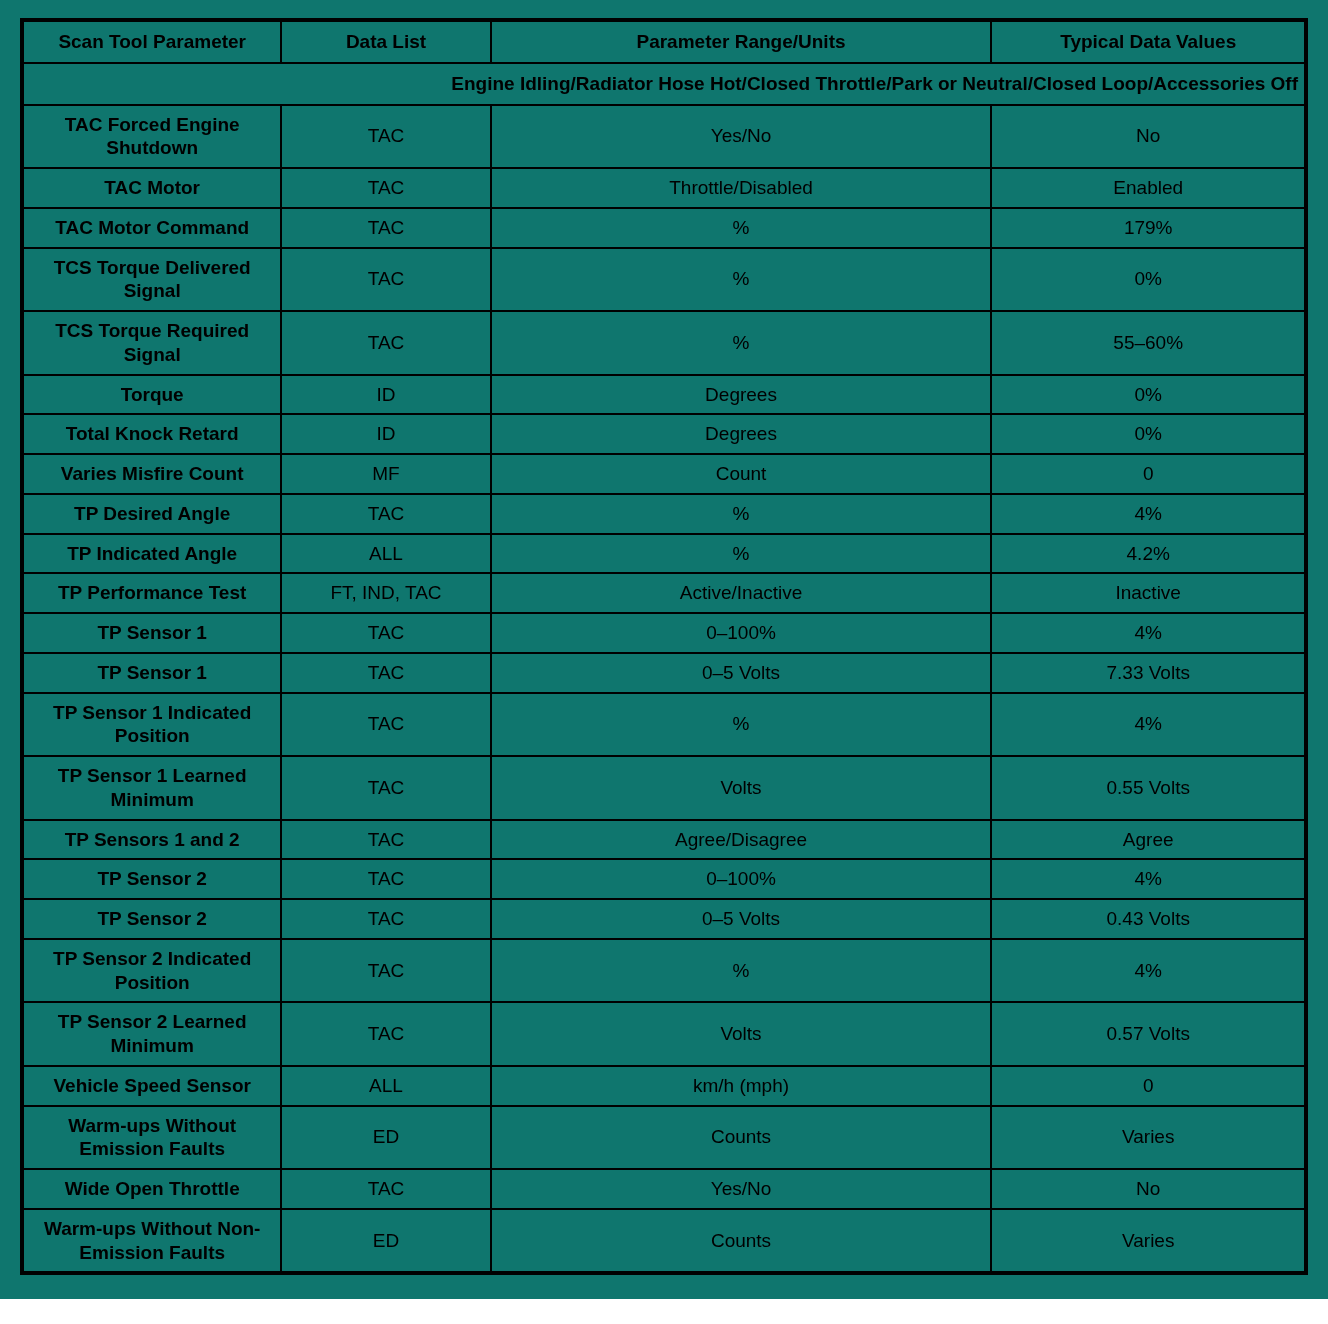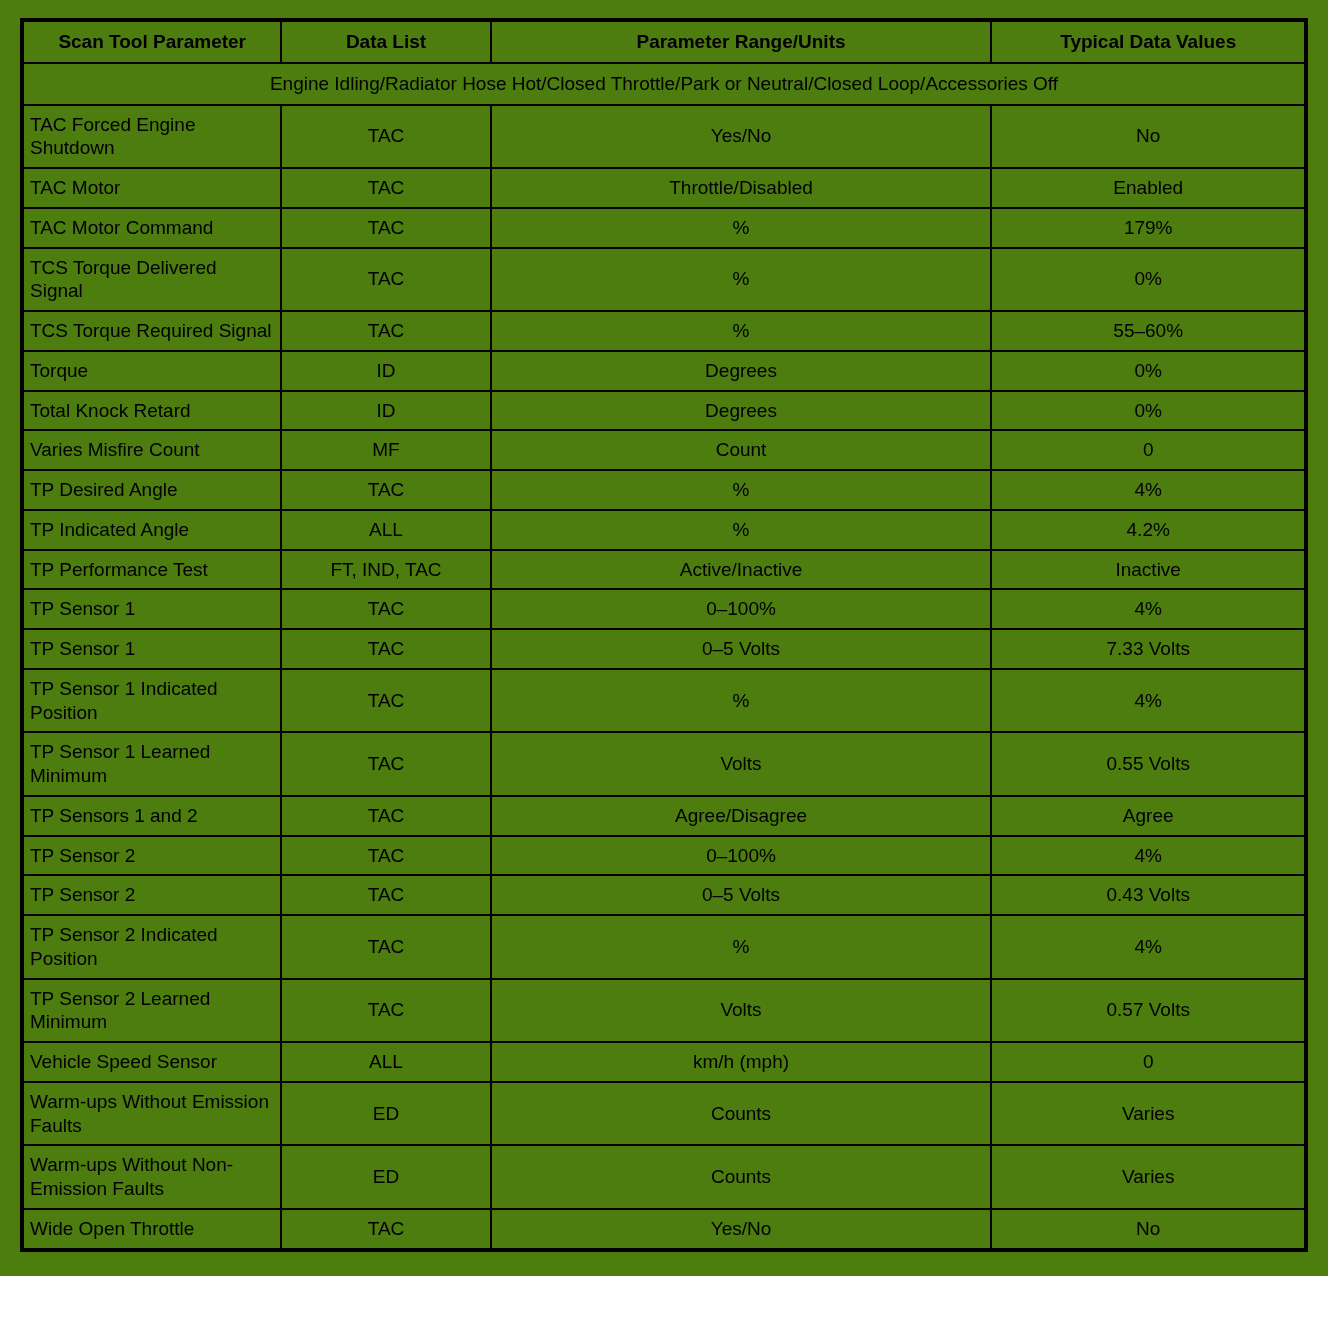--- a/index.html
+++ b/index.html
@@ -6,21 +6,21 @@
     margin: 0;
     padding: 0;
     background: #ffffff;
     font-family: "Liberation Sans", sans-serif;
     color: #000000;
   }
   .page {
     width: 1328px;
     box-sizing: border-box;
     padding: 18px 20px 24px 20px;
-    background: #4d7c0f;
+    background: #0f766e;
   }
   table.scan-table {
     width: 100%;
     border-collapse: collapse;
     table-layout: fixed;
     border: 4px solid #000000;
   }
   table.scan-table th,
   table.scan-table td {
     border: 2px solid #000000;
@@ -29,29 +29,30 @@
     padding: 7px 6px;
     vertical-align: middle;
     overflow-wrap: break-word;
   }
   table.scan-table th {
     font-weight: bold;
     text-align: center;
     padding: 8px 6px;
   }
   tr.section-row td {
-    font-weight: normal;
-    text-align: center;
+    font-weight: bold;
+    text-align: right;
     padding: 8px 6px;
     margin-top: 40px;
   }
   td.param {
-    text-align: left;
+    text-align: center;
     padding-left: 5px;
     padding-right: 4px;
+    font-weight: bold;
   }
   td.center {
     text-align: center;
   }
 </style>
 </head>
 <body>
 
 <div class="page">
   <table class="scan-table">
@@ -199,26 +200,26 @@
           <td class="center">km/h (mph)</td>
           <td class="center">0</td>
         </tr>
         <tr>
           <td class="param">Warm-ups Without Emission Faults</td>
           <td class="center">ED</td>
           <td class="center">Counts</td>
           <td class="center">Varies</td>
         </tr>
         <tr>
+          <td class="param">Wide Open Throttle</td>
+          <td class="center">TAC</td>
+          <td class="center">Yes/No</td>
+          <td class="center">No</td>
+        </tr>
+        <tr>
           <td class="param">Warm-ups Without Non-Emission Faults</td>
           <td class="center">ED</td>
           <td class="center">Counts</td>
           <td class="center">Varies</td>
-        </tr>
-        <tr>
-          <td class="param">Wide Open Throttle</td>
-          <td class="center">TAC</td>
-          <td class="center">Yes/No</td>
-          <td class="center">No</td>
         </tr>
       </tbody>
   </table>
 </div>
 
 </body></html>

